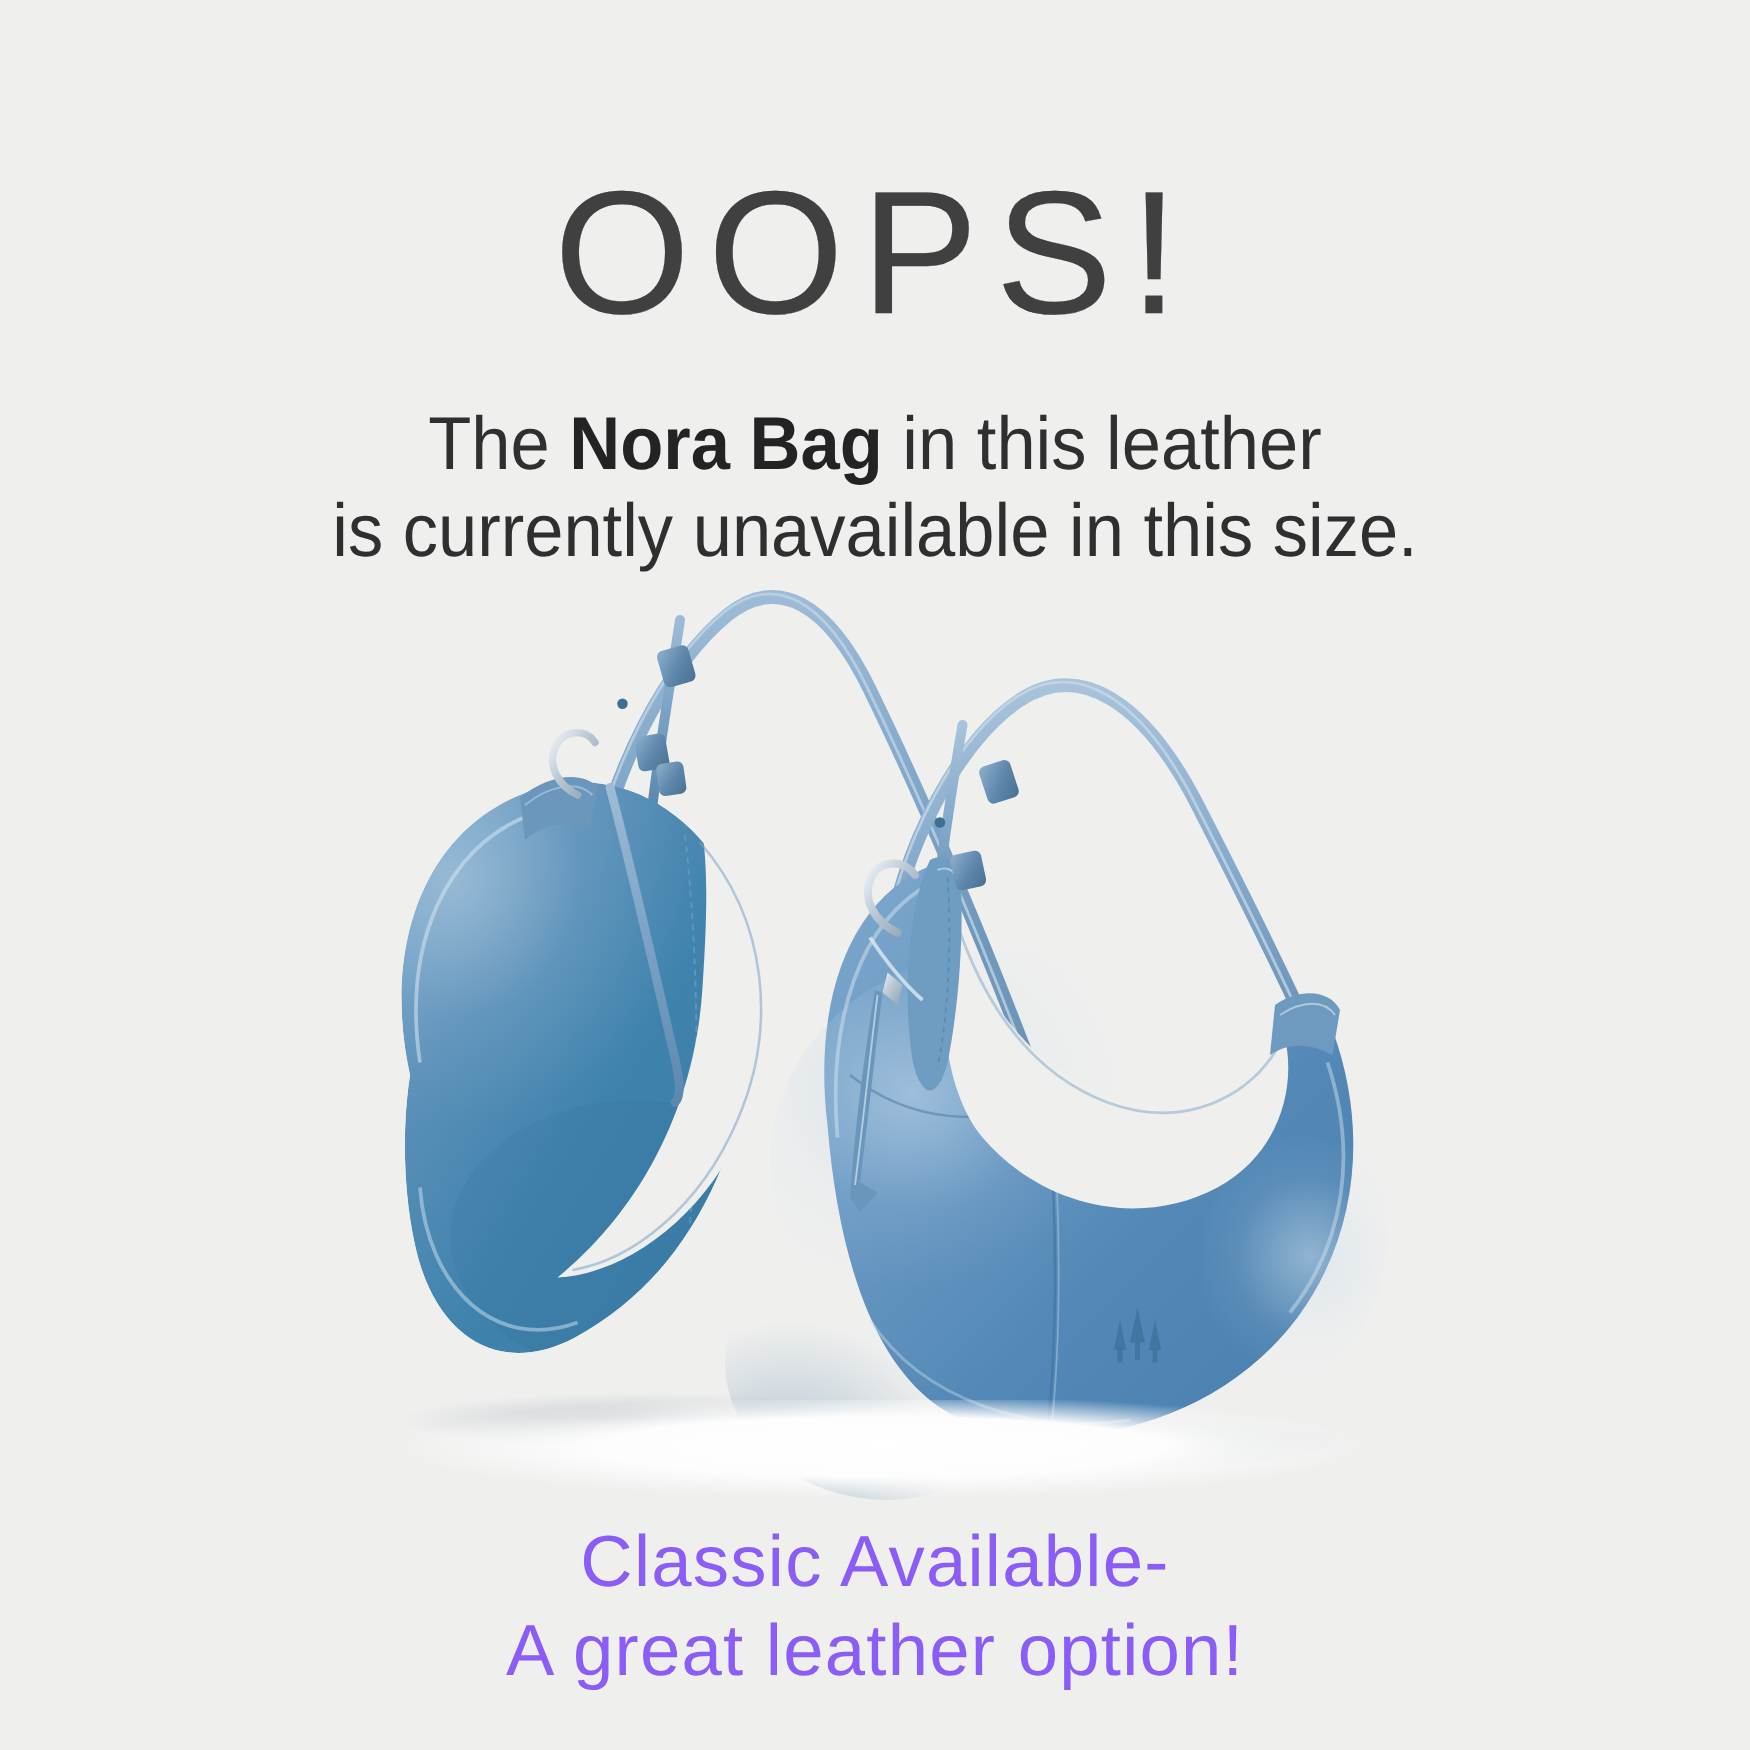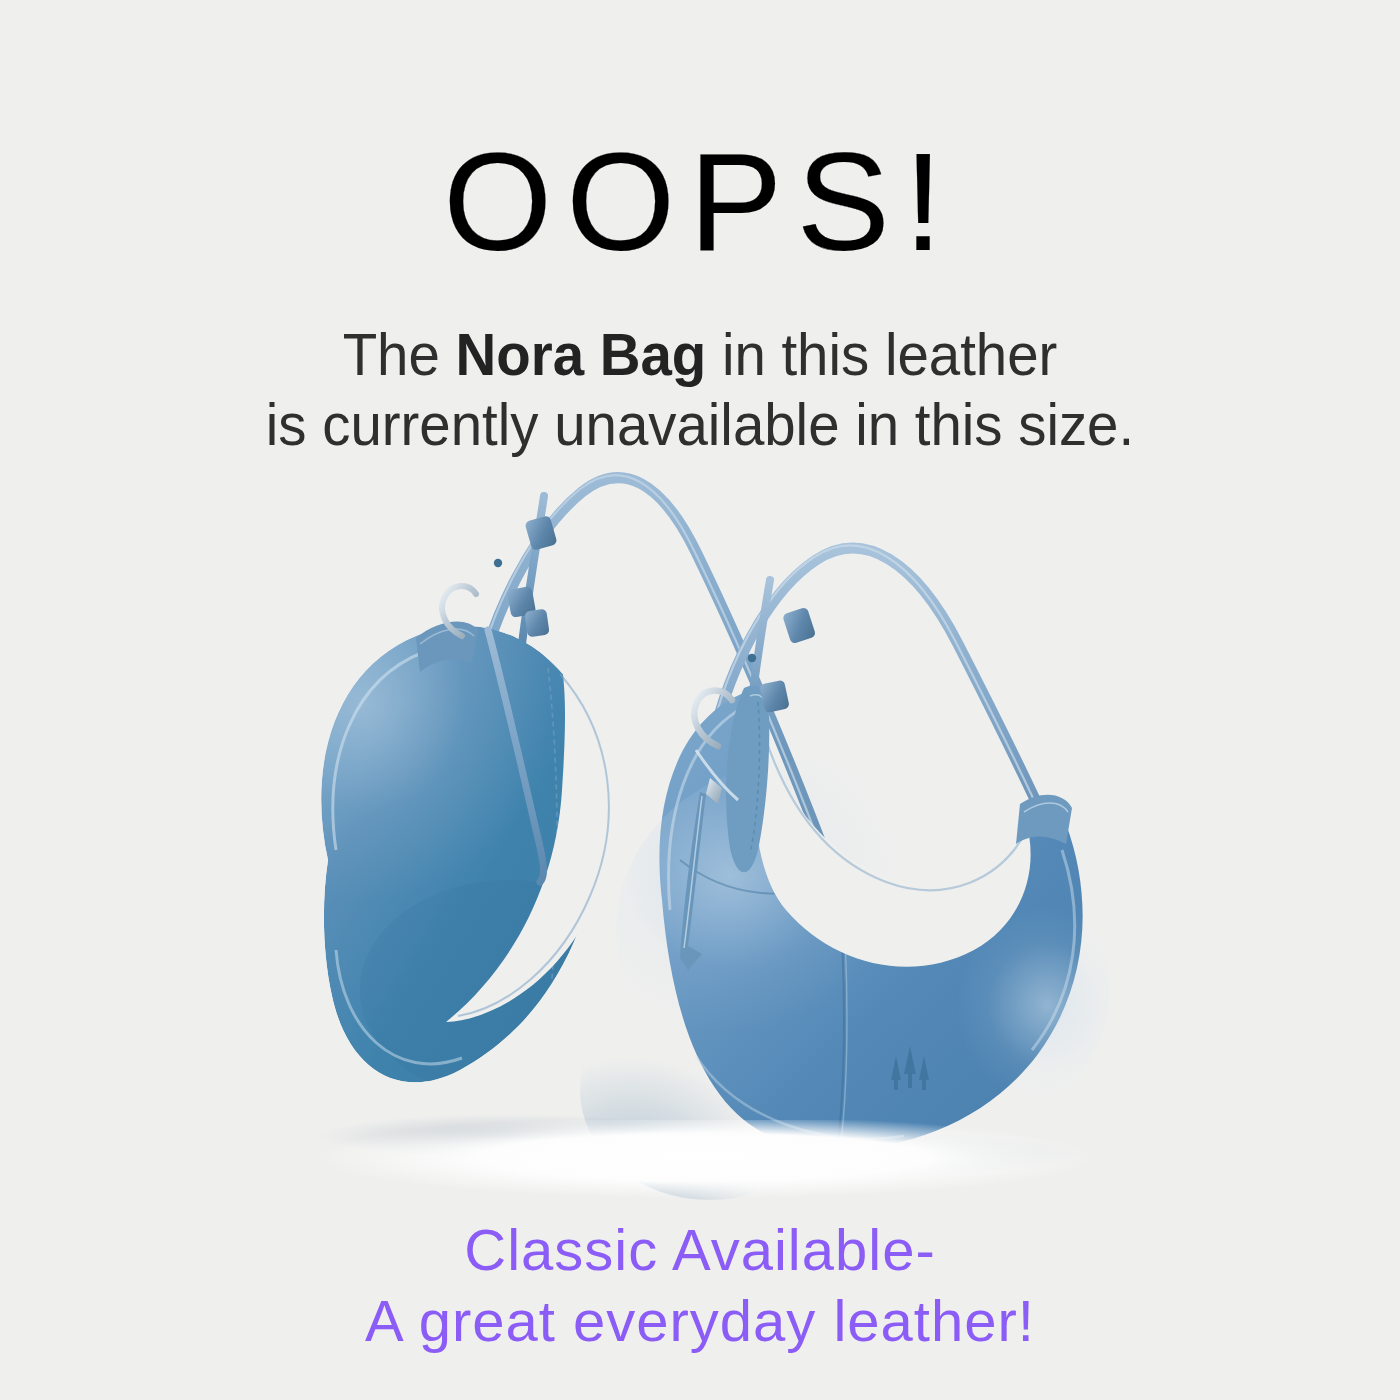--- a/index.html
+++ b/index.html
@@ -10,21 +10,21 @@
   }
   .stage{position:relative;width:1400px;height:1400px;background:#efefee;}
 
   
   .headline{
     position:absolute;left:0;top:132px;width:1400px;
     text-align:center;
     font-size:140px;line-height:1;
     font-weight:200;
     letter-spacing:14px;
-    color:#000000;
+    color:#404040;
     -webkit-text-stroke:0.2px #2b2b2b;
   }
   .subhead{
     position:absolute;left:0;top:320px;width:1400px;
     text-align:center;
     font-size:60px;line-height:1.16;
     font-weight:300;
     letter-spacing:0px;
     color:#2f2f2f;
     transform:scaleX(0.94);
@@ -285,16 +285,16 @@
           <path d="M709,650 L714,626 L719,650 L716,650 L716,660 L712,660 L712,650 Z" fill="#376d95"></path>
         </g>
       </g>
     </svg>
   </div>
 
   <div class="floor"></div>
 
   <div class="caption">
     <div>Classic Available-</div>
-    <div>A great everyday leather!</div>
+    <div>A great leather option!</div>
   </div>
 
 </div>
 
 </body></html>

